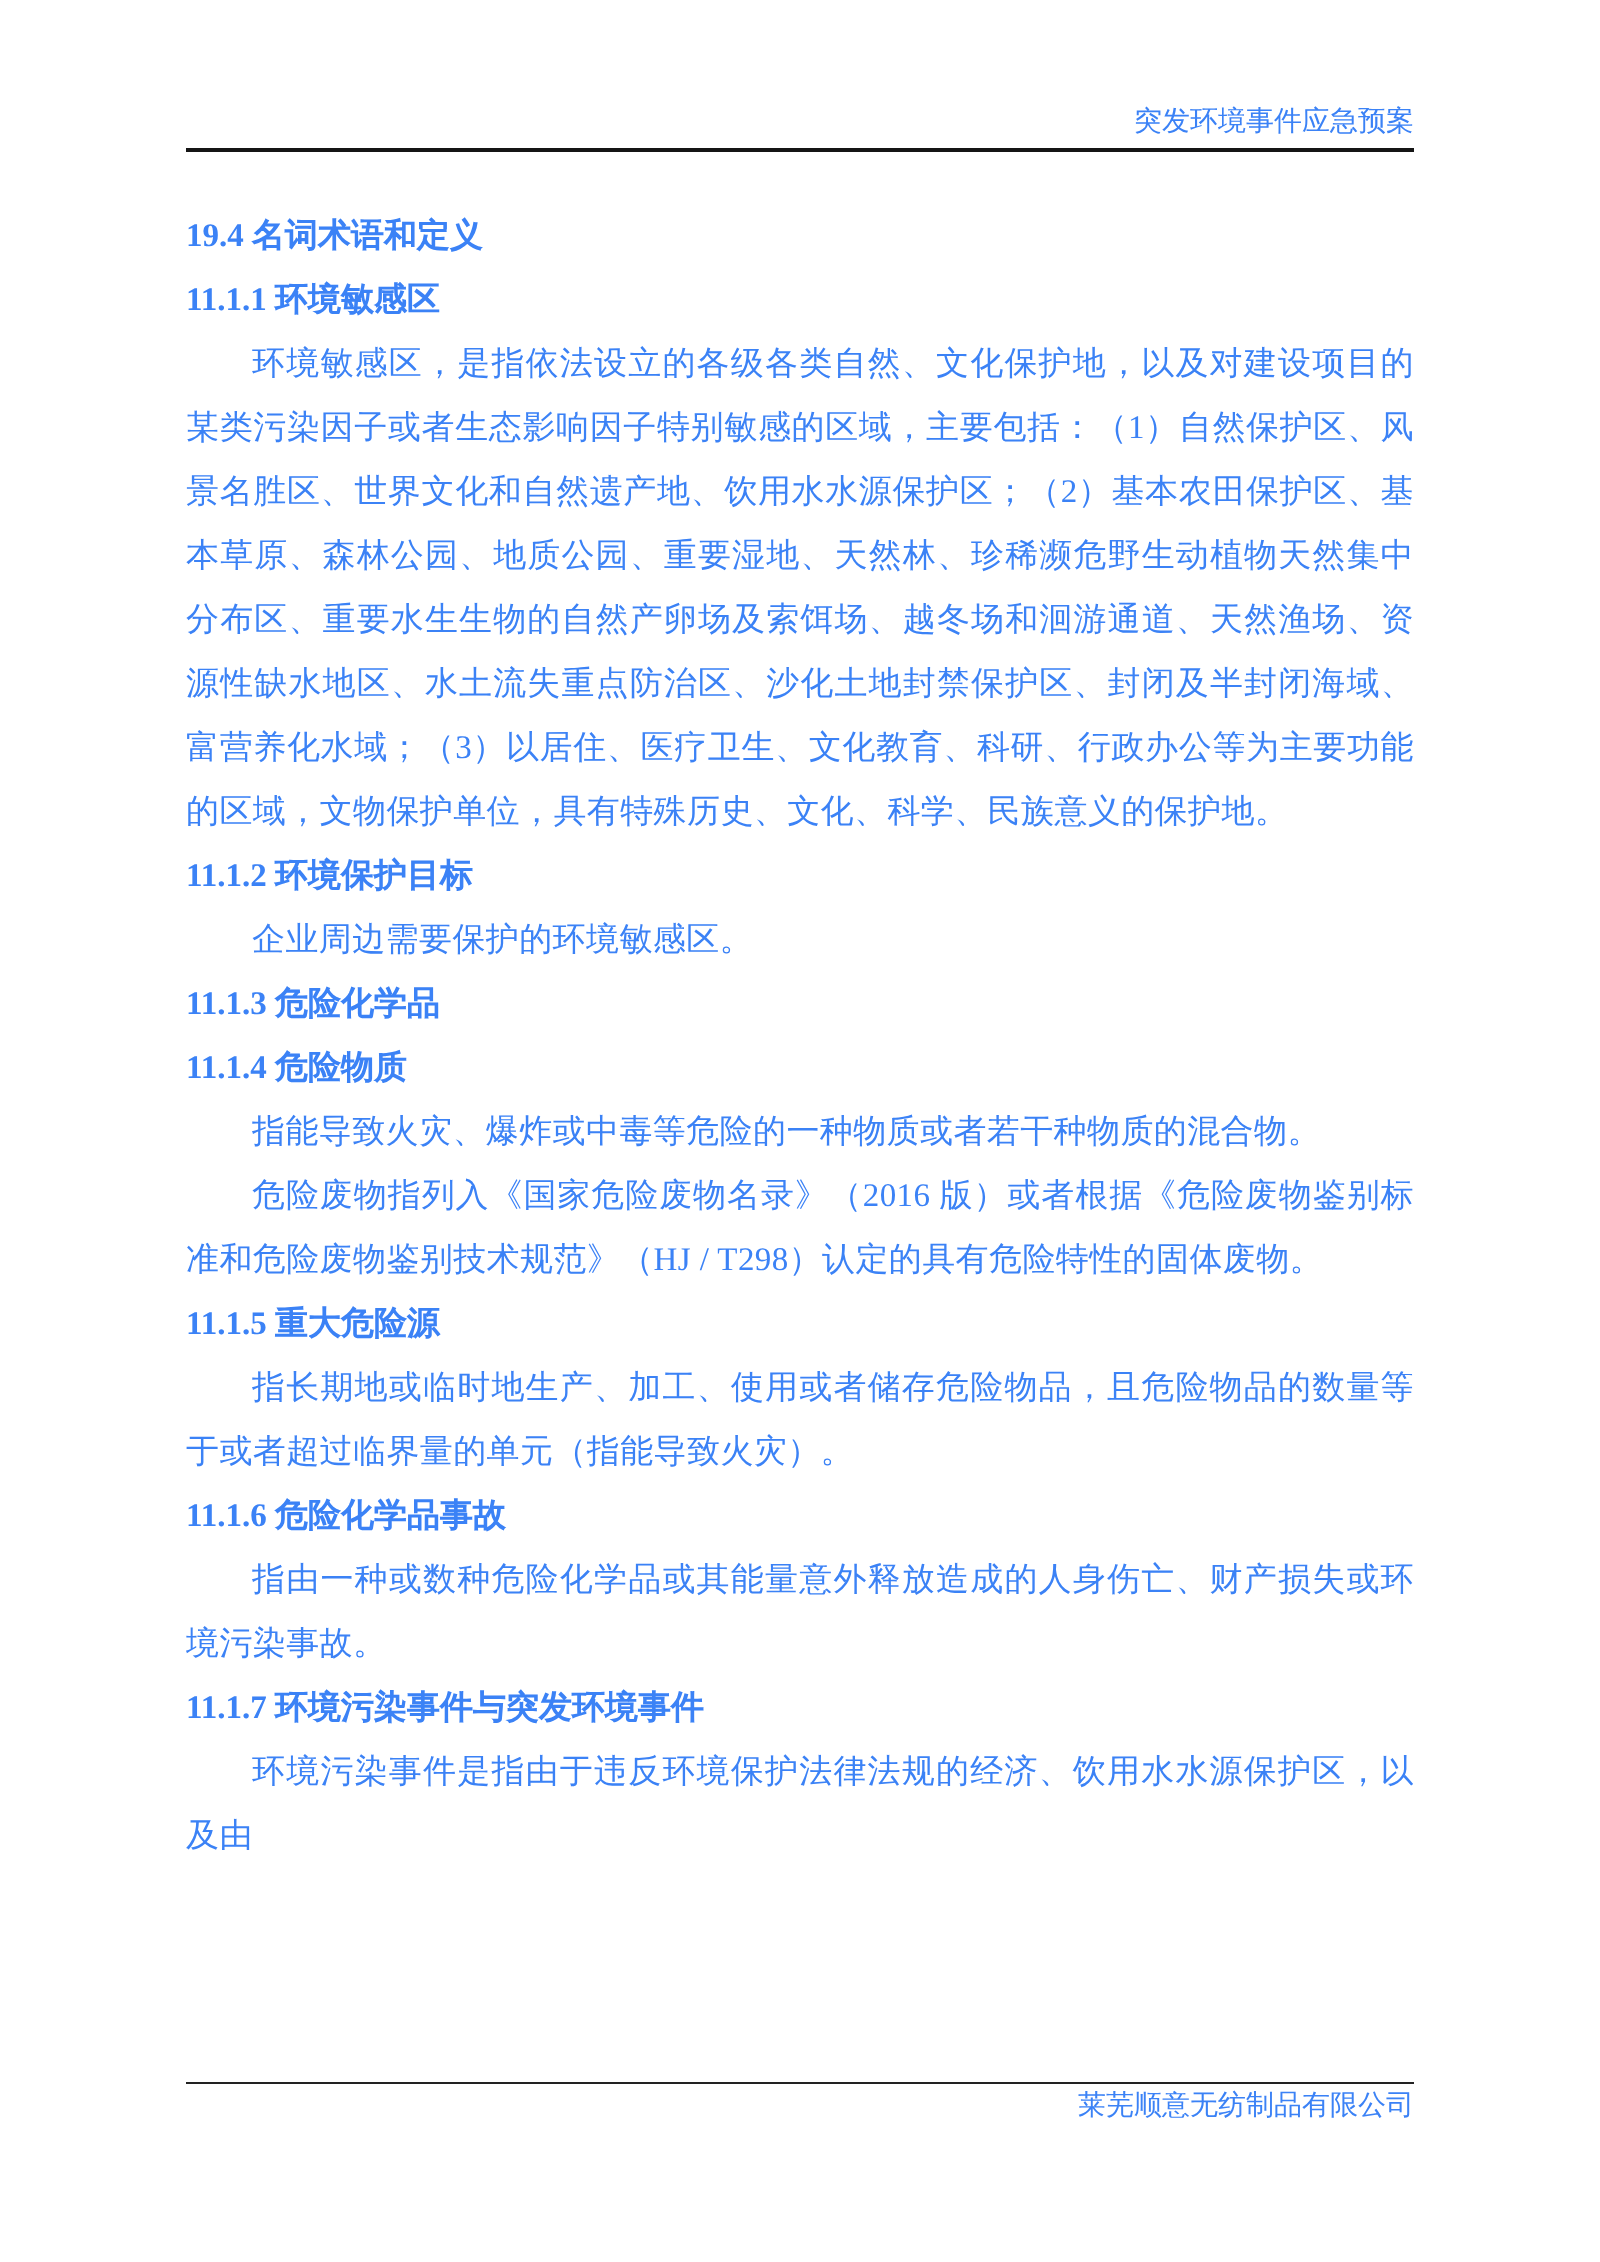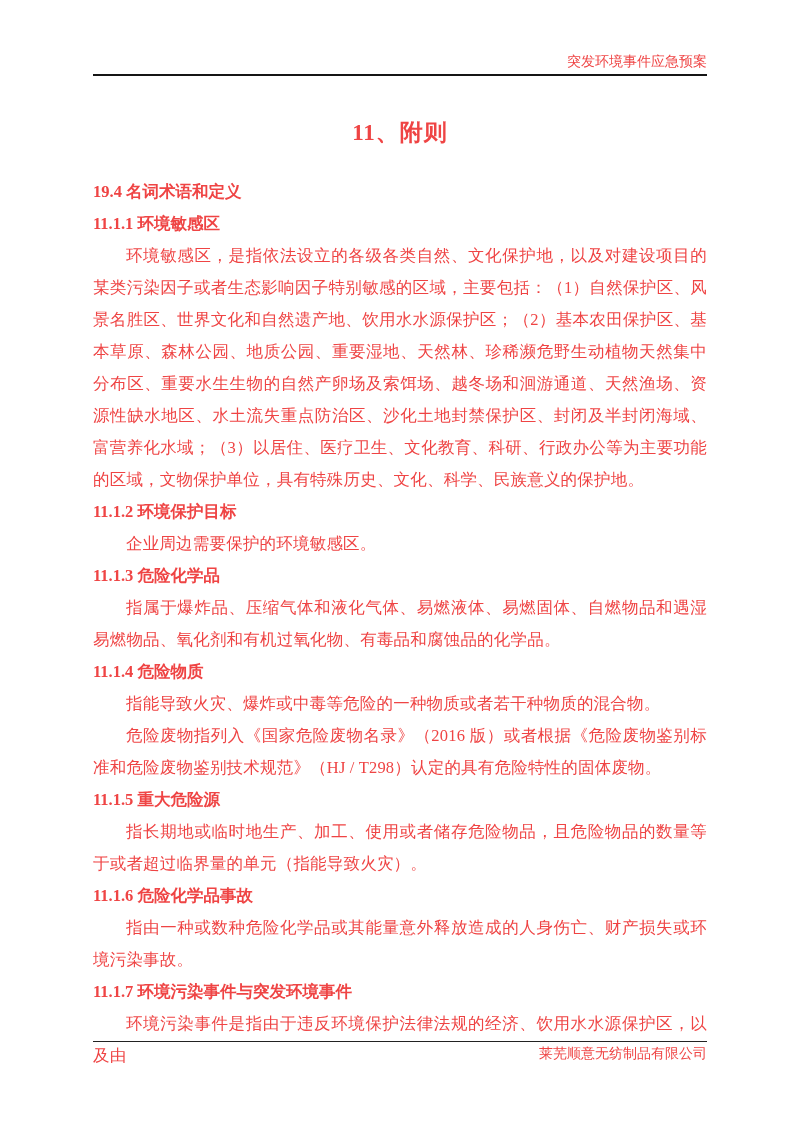--- a/index.html
+++ b/index.html
@@ -5,21 +5,21 @@
   html, body {
     margin: 0;
     padding: 0;
     background: #ffffff;
   }
   .page {
     position: relative;
     width: 800px;
     height: 1131px;
     background: #ffffff;
-    color: #ef4444;
+    color: #3b82f6;
     font-family: "Liberation Serif", "DejaVu Serif", serif;
     overflow: hidden;
     box-sizing: border-box;
   }
   .page-header {
     position: absolute;
     top: 0;
     left: 93px;
     right: 93px;
     padding-top: 53px;
@@ -84,34 +84,32 @@
 </head>
 <body>
 
 <div class="page">
 
   <div class="page-header">
     <span>突发环境事件应急预案</span>
   </div>
 
   <div class="doc-body">
-    <h1 class="doc-title">11、附则</h1>
 
     <div class="sections">
 
       <h2 class="section-heading">19.4 名词术语和定义</h2>
 
       <h2 class="section-heading">11.1.1 环境敏感区</h2>
       <p class="para">环境敏感区，是指依法设立的各级各类自然、文化保护地，以及对建设项目的某类污染因子或者生态影响因子特别敏感的区域，主要包括：（1）自然保护区、风景名胜区、世界文化和自然遗产地、饮用水水源保护区；（2）基本农田保护区、基本草原、森林公园、地质公园、重要湿地、天然林、珍稀濒危野生动植物天然集中分布区、重要水生生物的自然产卵场及索饵场、越冬场和洄游通道、天然渔场、资源性缺水地区、水土流失重点防治区、沙化土地封禁保护区、封闭及半封闭海域、富营养化水域；（3）以居住、医疗卫生、文化教育、科研、行政办公等为主要功能的区域，文物保护单位，具有特殊历史、文化、科学、民族意义的保护地。</p>
 
       <h2 class="section-heading">11.1.2 环境保护目标</h2>
       <p class="para">企业周边需要保护的环境敏感区。</p>
 
       <h2 class="section-heading">11.1.3 危险化学品</h2>
-      <p class="para">指属于爆炸品、压缩气体和液化气体、易燃液体、易燃固体、自燃物品和遇湿易燃物品、氧化剂和有机过氧化物、有毒品和腐蚀品的化学品。</p>
 
       <h2 class="section-heading">11.1.4 危险物质</h2>
       <p class="para">指能导致火灾、爆炸或中毒等危险的一种物质或者若干种物质的混合物。</p>
       <p class="para">危险废物指列入《国家危险废物名录》（2016 版）或者根据《危险废物鉴别标准和危险废物鉴别技术规范》（HJ / T298）认定的具有危险特性的固体废物。</p>
 
       <h2 class="section-heading">11.1.5 重大危险源</h2>
       <p class="para">指长期地或临时地生产、加工、使用或者储存危险物品，且危险物品的数量等于或者超过临界量的单元（指能导致火灾）。</p>
 
       <h2 class="section-heading">11.1.6 危险化学品事故</h2>
       <p class="para">指由一种或数种危险化学品或其能量意外释放造成的人身伤亡、财产损失或环境污染事故。</p>

